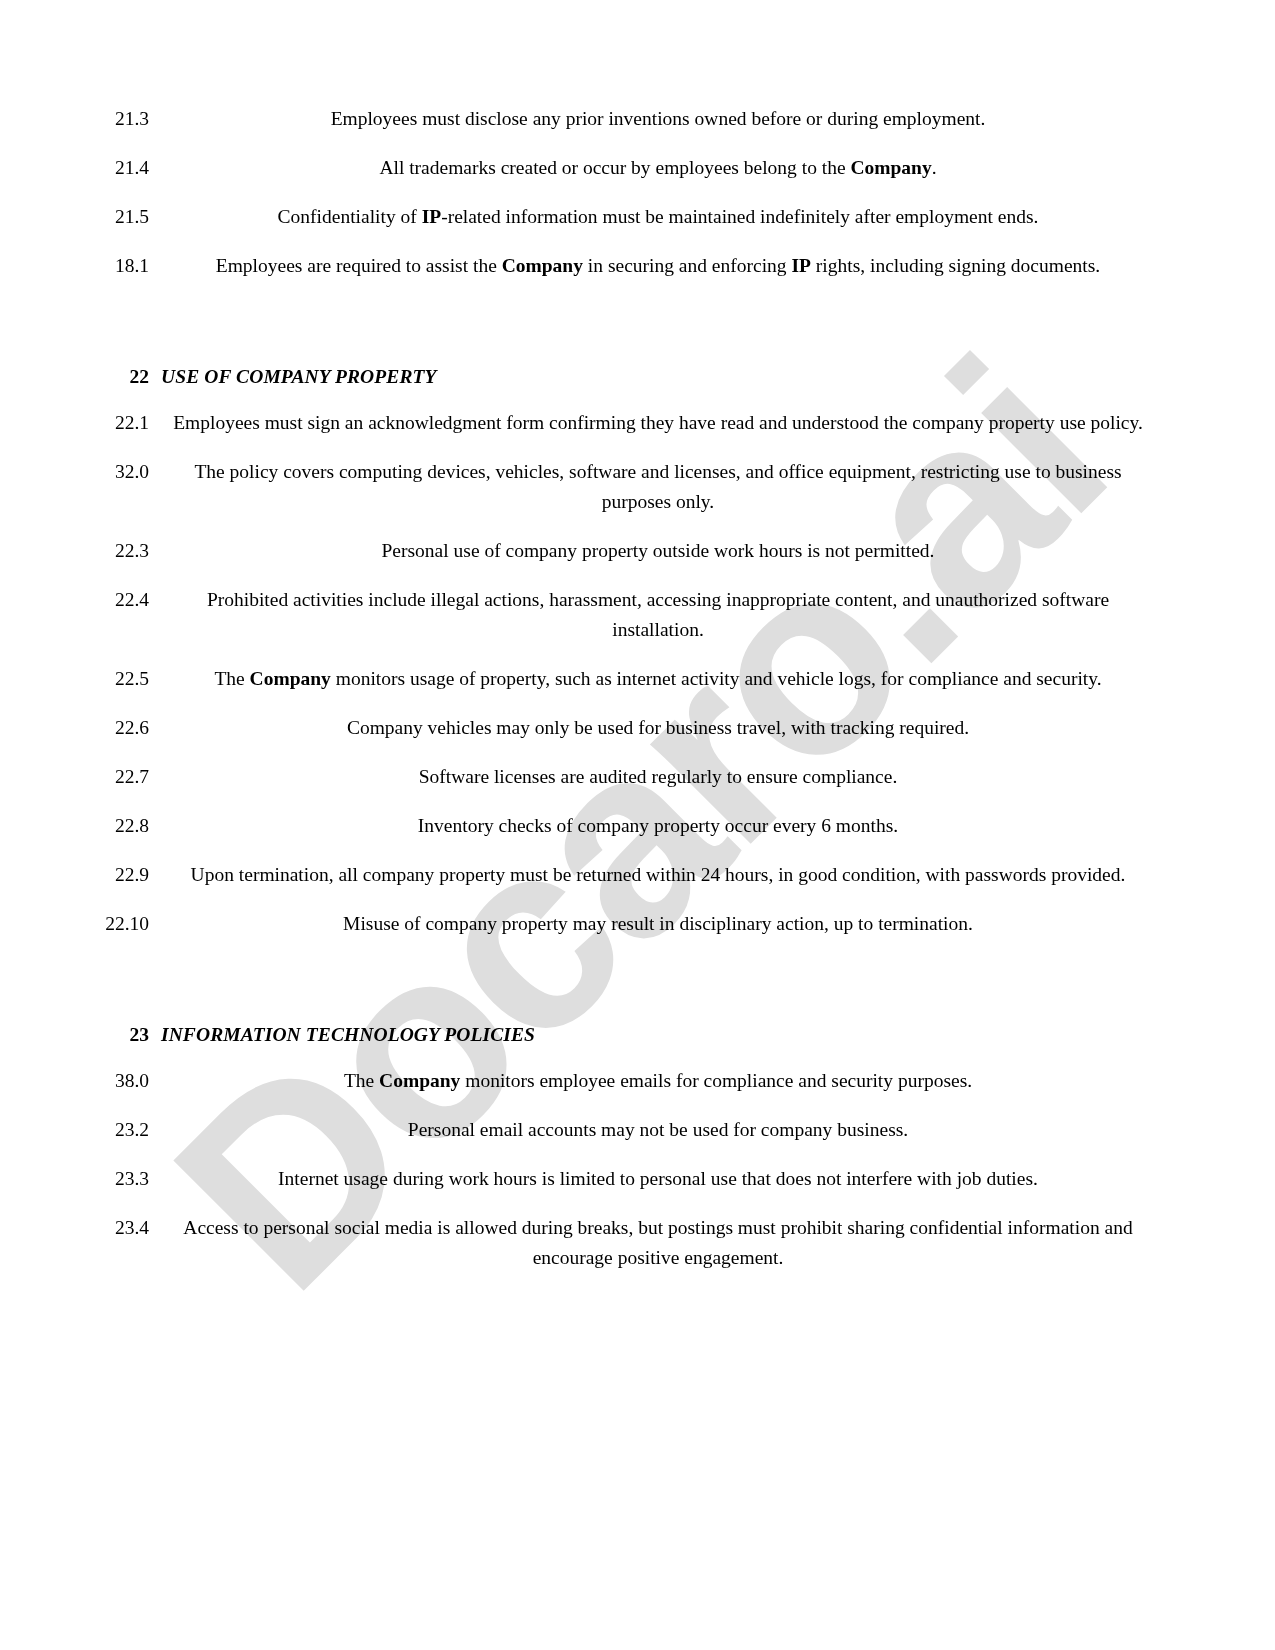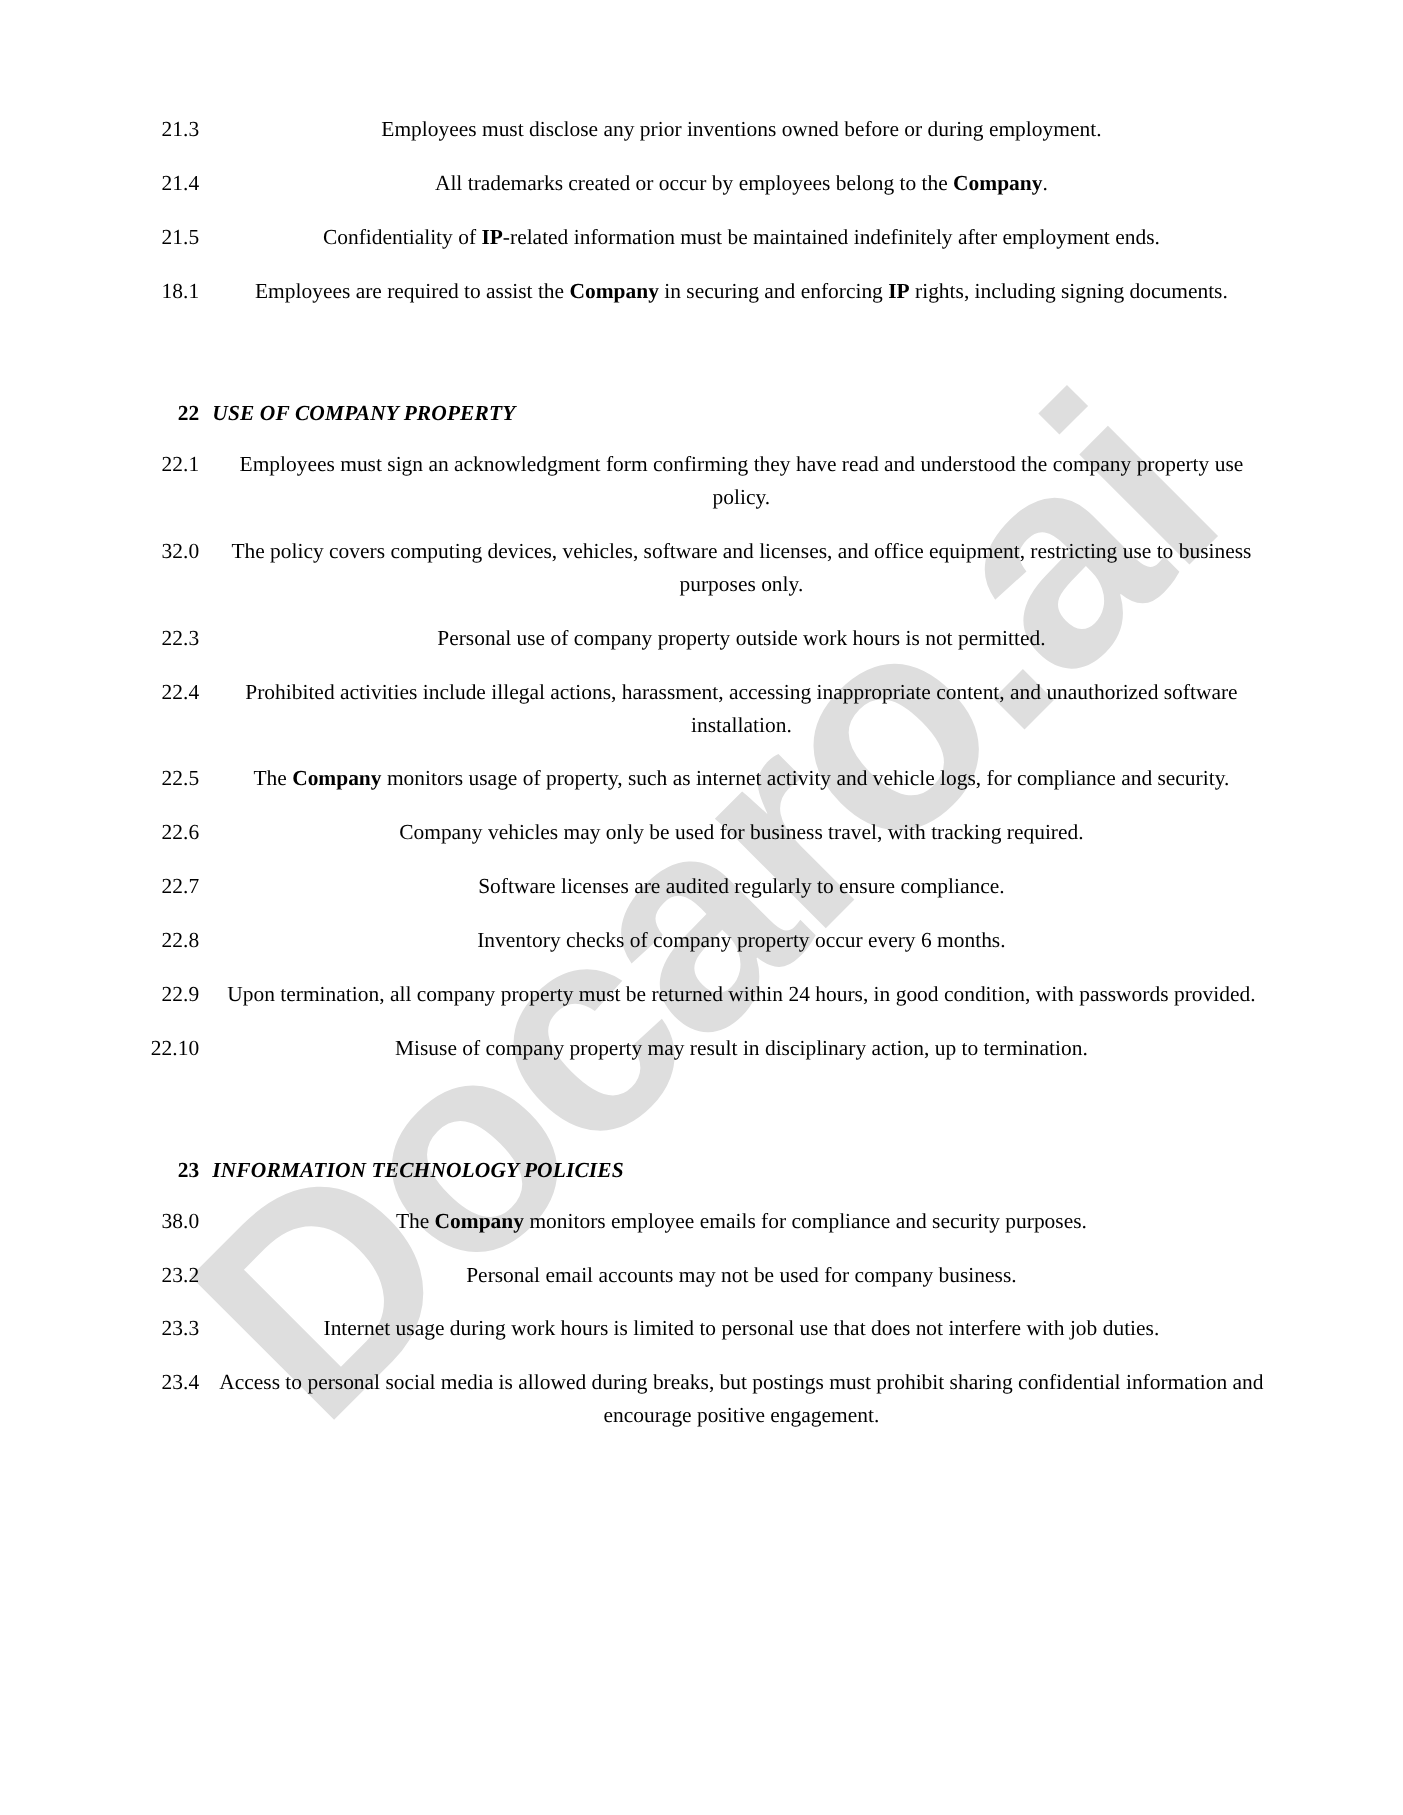--- a/index.html
+++ b/index.html
@@ -43,21 +43,21 @@
     line-height: 1;
     color: #dedede;
     white-space: nowrap;
     user-select: none;
   }
 
   
   #content {
     position: relative;
     z-index: 1;
-    padding: 104px 120px 0 116px;
+    padding: 104px 120px 0 84px;
     box-sizing: border-box;
   }
 
   .clause {
     display: flex;
     align-items: flex-start;
     margin: 0 0 19px 0;
   }
   .clause-num {
     flex: 0 0 auto;

